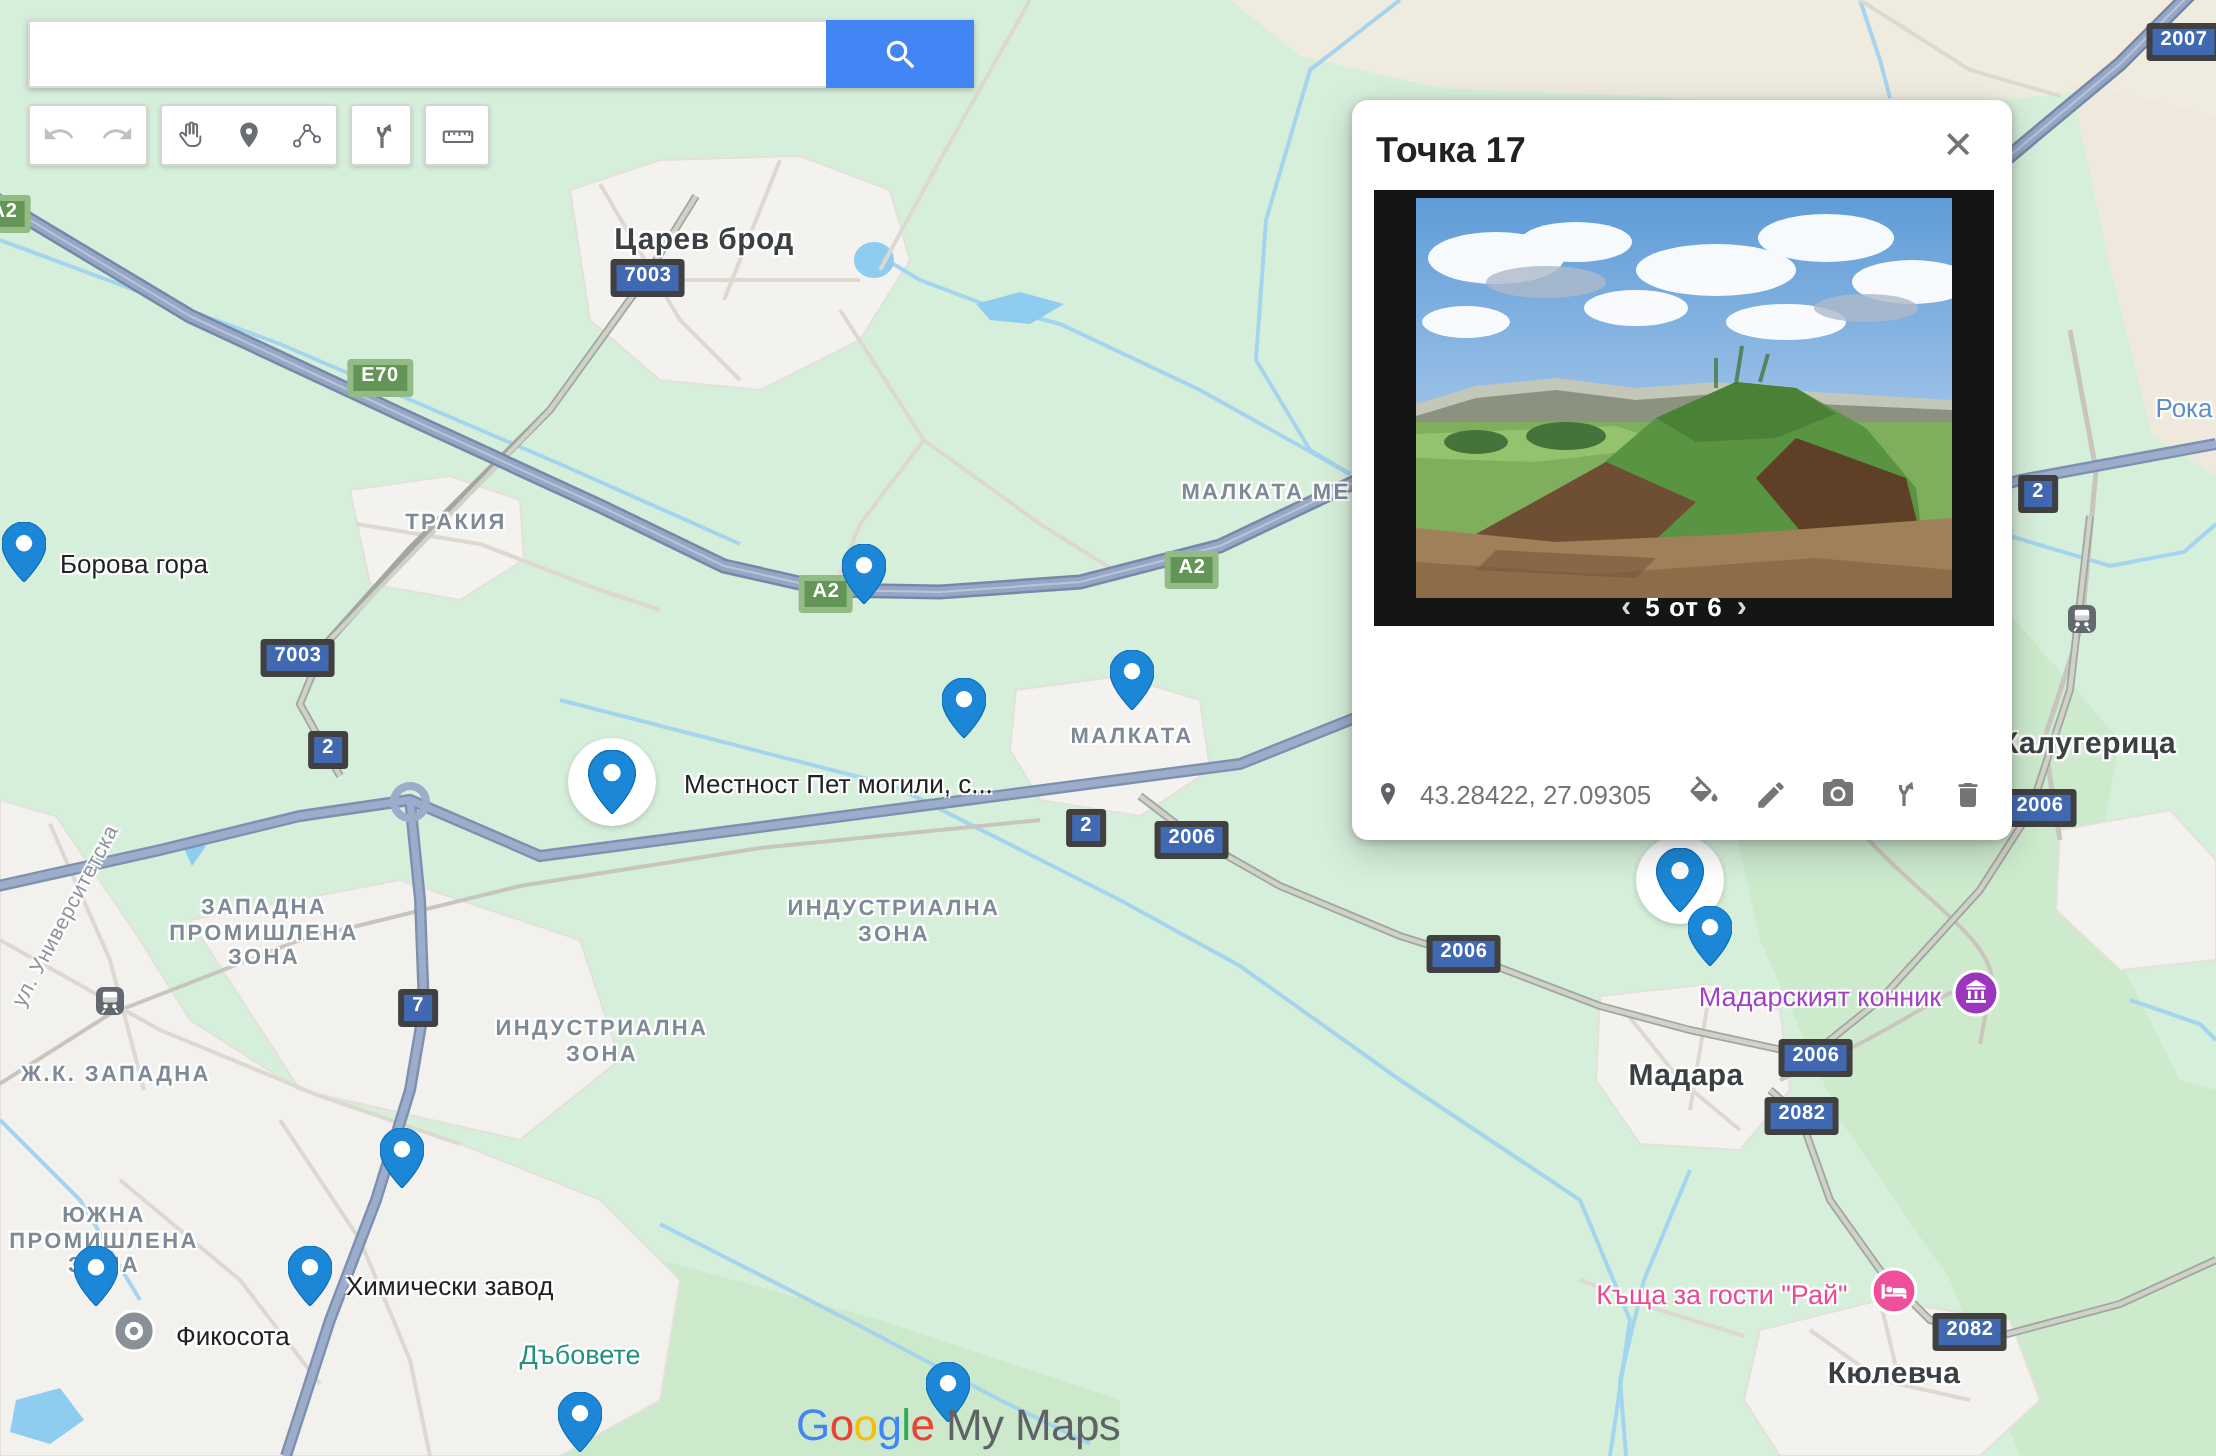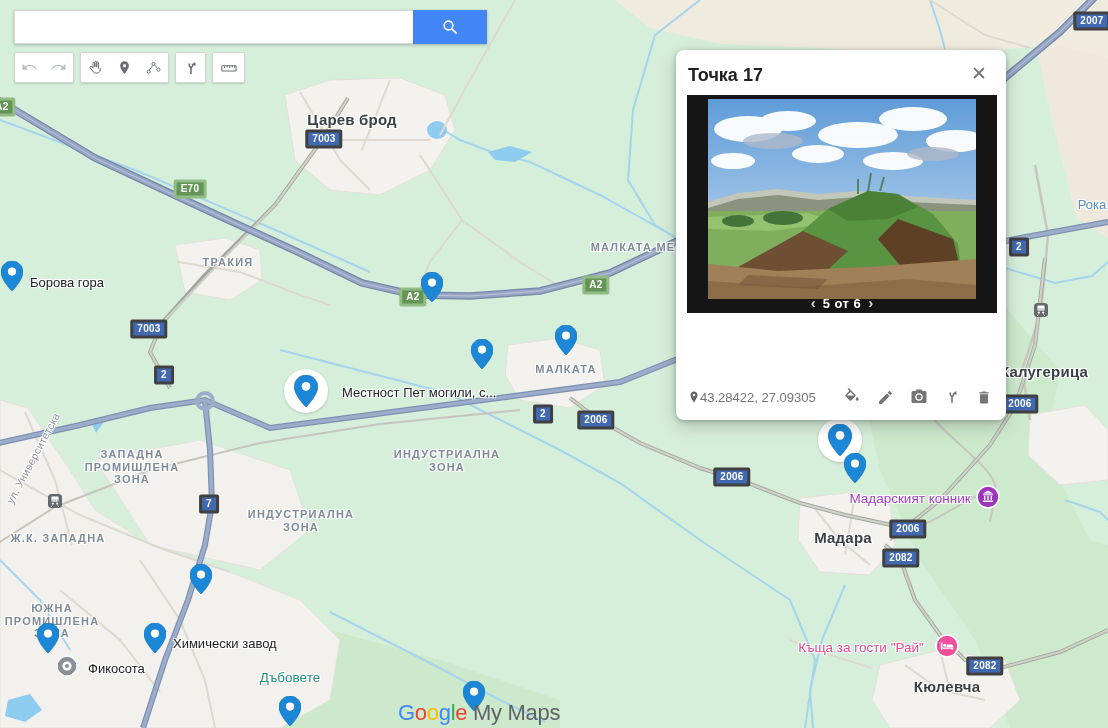--- a/index.html
+++ b/index.html
@@ -49,21 +49,21 @@
   .popup-title{font-size:18px;font-weight:700;color:#212121;padding:15px 16px 9px 12px;}
   .popup-close{position:absolute;right:13px;top:13px;font-size:19px;color:#757575;cursor:pointer;
                line-height:1;background:none;border:none;font-family:inherit;}
   .photo-wrap{margin-left:11px;width:310px;height:218px;background:#151515;position:relative;}
   .photo-wrap svg{position:absolute;left:21px;top:4px;}
   .carousel{position:absolute;left:0;bottom:2px;width:100%;text-align:center;color:#fff;
             font-size:13px;font-weight:700;letter-spacing:.5px;}
   .car-arrow{color:#d9d9d9;font-size:15px;font-weight:700;cursor:pointer;padding:0 7px;background:none;border:none;font-family:inherit;line-height:1;}
   .popup-desc{padding:17px 14px 0 12px;font-size:13.5px;color:#5f6368;line-height:1.35;}
   .popup-foot{position:absolute;left:0;bottom:14px;width:100%;display:flex;align-items:center;}
-  .coords{display:flex;align-items:center;gap:0;color:#757575;font-size:13px;margin-left:12px;}
+  .coords{display:flex;align-items:center;gap:10px;color:#757575;font-size:13px;margin-left:12px;}
   .actions{margin-left:auto;margin-right:14px;display:flex;gap:16px;align-items:center;}
   .act{background:none;border:none;padding:0;cursor:pointer;display:flex;}
 
   
   .logo{position:absolute;left:398px;top:700px;z-index:10;font-size:22px;font-weight:500;
         letter-spacing:-.3px;z-index:10;}
   .logo .suffix{font-weight:400;}
 </style>
 </head>
 <body>

